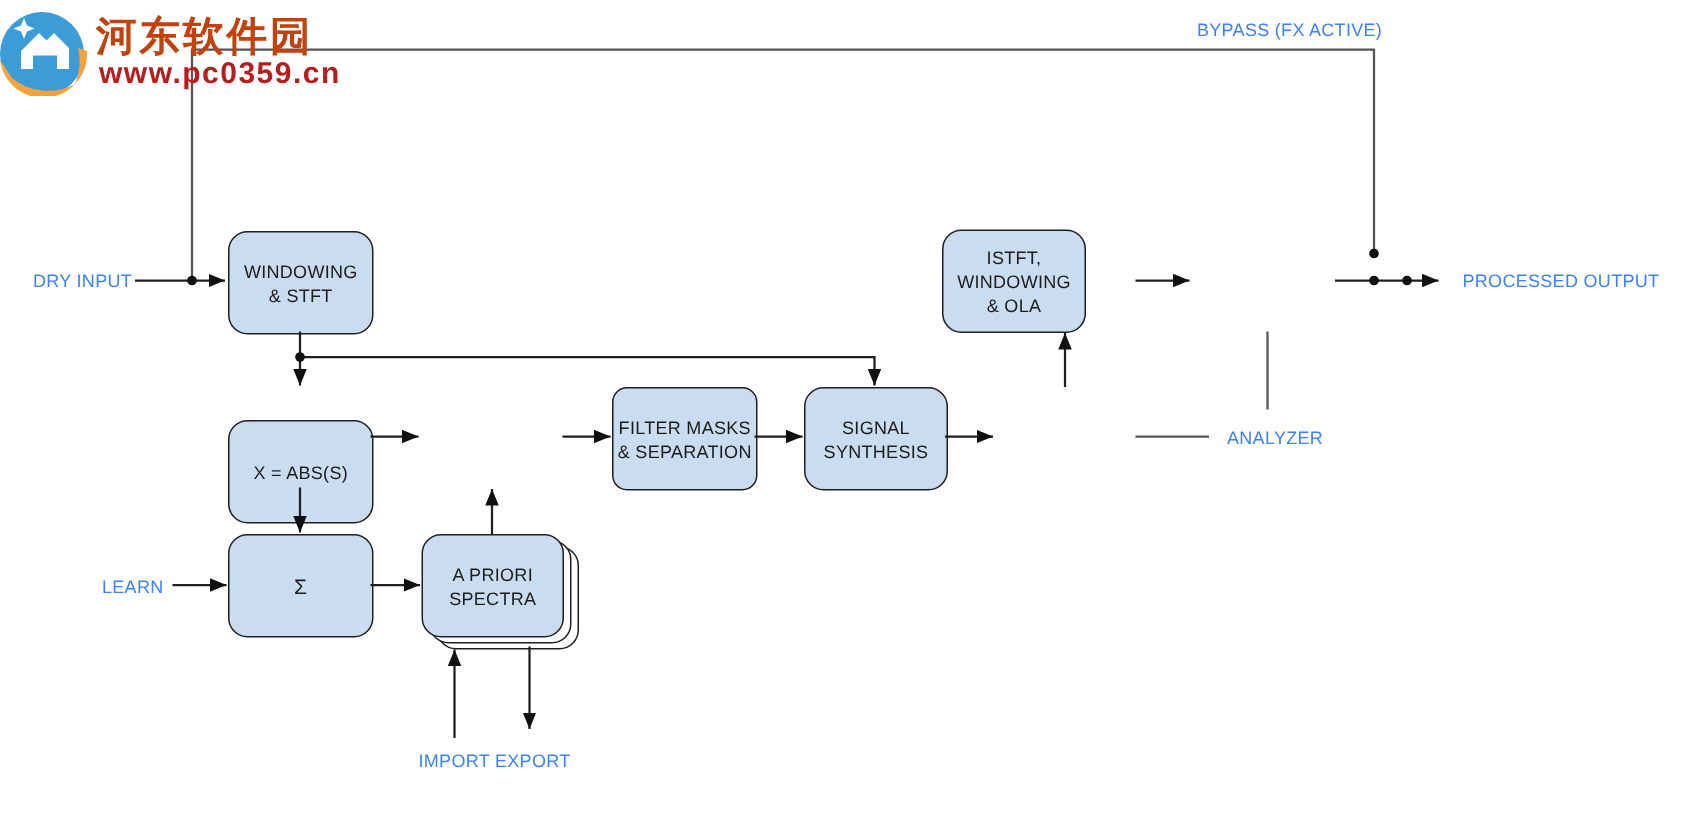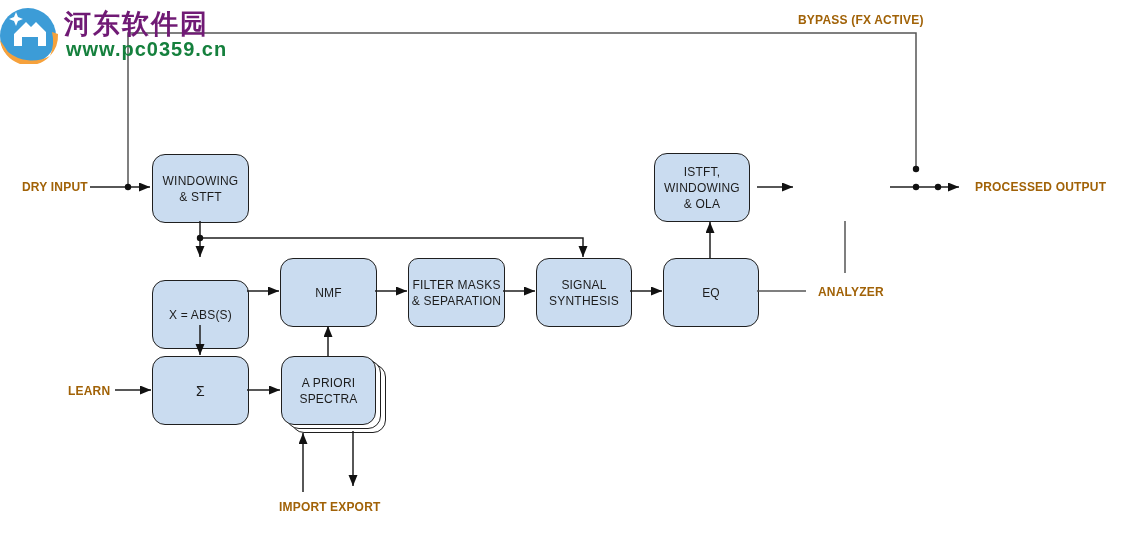--- a/index.html
+++ b/index.html
@@ -13,31 +13,31 @@
     background:#cadcf0;border:1.6px solid #1f1f1f;border-radius:13px;
     display:flex;align-items:center;justify-content:center;
     text-align:center;white-space:pre-line;
     font-size:12px;line-height:16px;color:#1c1c1c;letter-spacing:0.2px;
   }
   .ghost{
     position:absolute;z-index:1;background:#ffffff;
     border:1.6px solid #1f1f1f;border-radius:13px;
   }
   .lbl{
-    position:absolute;z-index:2;font-size:12px;color:#a16207;
-    letter-spacing:0.2px;white-space:nowrap;line-height:14px;font-weight:bold;
+    position:absolute;z-index:2;font-size:12px;color:#3b82f6;
+    letter-spacing:0.2px;white-space:nowrap;line-height:14px;
   }
   .wm-name{
     position:absolute;left:64px;top:6px;z-index:4;
-    font-size:27px;font-weight:bold;color:#701a75;letter-spacing:2px;
+    font-size:27px;font-weight:bold;color:#c2410c;letter-spacing:2px;
     font-family:"Liberation Sans",sans-serif;
   }
   .wm-url{
     position:absolute;left:66px;top:38px;z-index:4;
-    font-size:20px;font-weight:bold;color:#15803d;letter-spacing:1px;
+    font-size:20px;font-weight:bold;color:#b91c1c;letter-spacing:1px;
   }
   .wm-logo{position:absolute;left:0;top:4px;z-index:4;}
 </style>
 </head>
 <body>
 
 <div class="canvas">
 
   <svg class="wm-logo" width="60" height="60" viewBox="0 0 60 60">
     <circle cx="28" cy="32" r="28" fill="#3c9cd7"></circle>
@@ -48,31 +48,29 @@
     <rect x="25" y="35" width="6" height="7" fill="#3c9cd7"></rect>
   </svg>
   <div class="wm-name">河东软件园</div>
   <div class="wm-url">www.pc0359.cn</div>
 
   <div class="ghost" style="left:291px;top:364px;width:93px;height:67px;"></div>
   <div class="ghost" style="left:286px;top:360px;width:93px;height:67px;"></div>
 
   <div class="node" style="left:152px;top:154px;width:95px;height:67px;">WINDOWING
 &amp; STFT</div>
-  <div class="node" style="left:654px;top:153px;width:94px;height:67px;">ISTFT,
+  <div class="node" style="left:628px;top:153px;width:94px;height:67px;">ISTFT,
 WINDOWING
 &amp; OLA</div>
 
   <div class="node" style="left:152px;top:258px;width:95px;height:67px;margin-top:22px;">X = ABS(S)</div>
-  <div class="node" style="left:280px;top:258px;width:95px;height:67px;">NMF</div>
   <div class="node" style="left:408px;top:258px;width:95px;height:67px;border-radius:10px;">FILTER MASKS
 &amp; SEPARATION</div>
   <div class="node" style="left:536px;top:258px;width:94px;height:67px;">SIGNAL
 SYNTHESIS</div>
-  <div class="node" style="left:663px;top:258px;width:94px;height:67px;">EQ</div>
 
   <div class="node" style="left:152px;top:356px;width:95px;height:67px;font-size:14px;">Σ</div>
   <div class="node" style="left:281px;top:356px;width:93px;height:67px;">A PRIORI
 SPECTRA</div>
 
   <div class="lbl" style="left:22px;top:180px;">DRY INPUT</div>
   <div class="lbl" style="left:798px;top:13px;">BYPASS (FX ACTIVE)</div>
   <div class="lbl" style="left:975px;top:180px;">PROCESSED OUTPUT</div>
   <div class="lbl" style="left:818px;top:285px;">ANALYZER</div>
   <div class="lbl" style="left:68px;top:384px;">LEARN</div>

